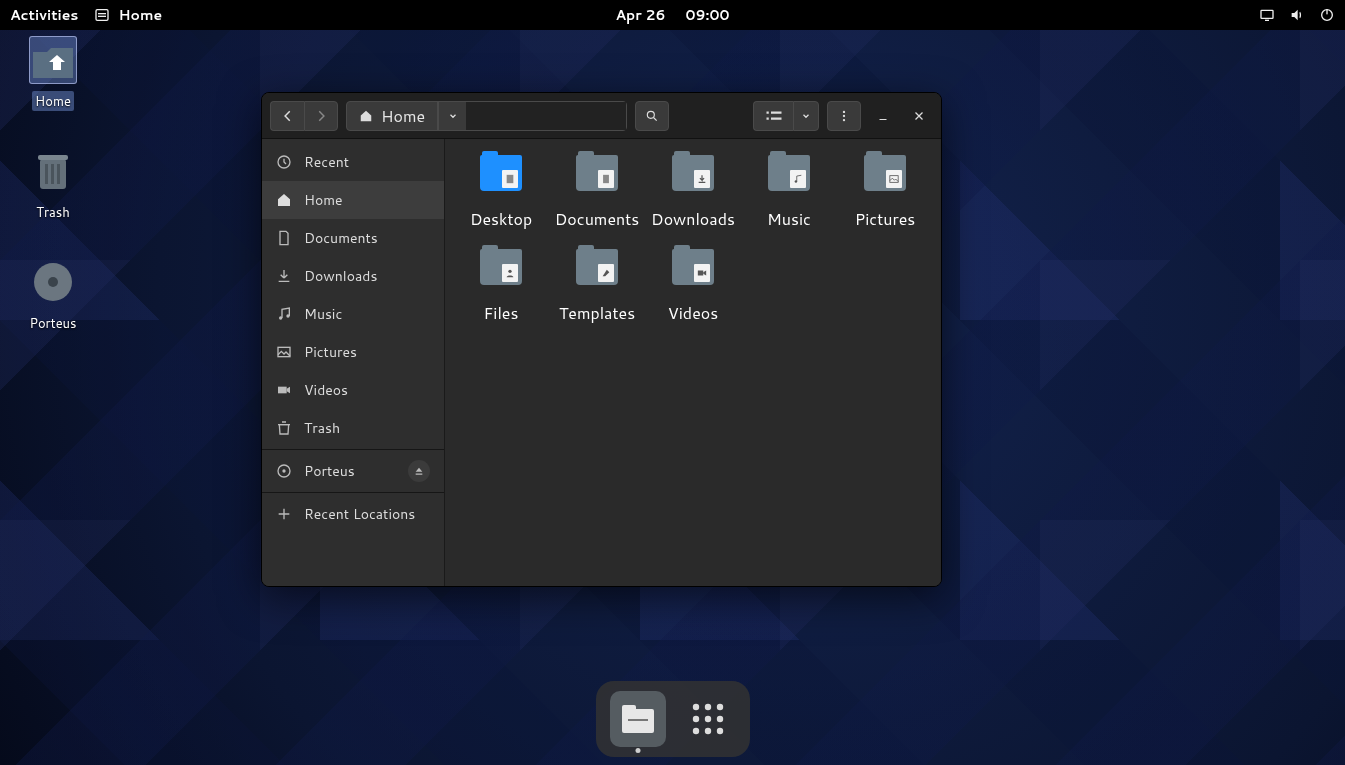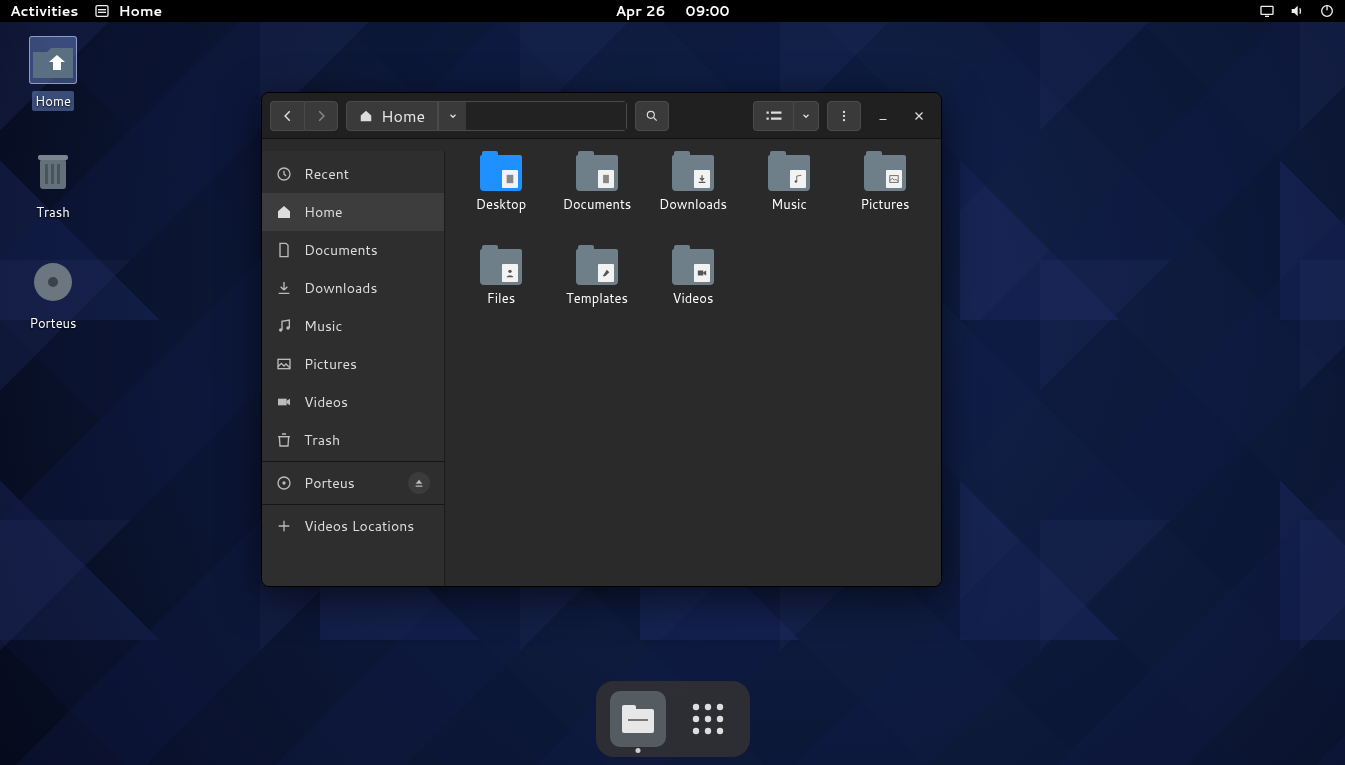--- a/index.html
+++ b/index.html
@@ -10,21 +10,21 @@
   .wallpaper {
     position: absolute; inset: 0;
     background:
       linear-gradient(135deg, rgba(30,40,90,0.35) 0 25%, transparent 25% 50%, rgba(15,25,70,0.35) 50% 75%, transparent 75%) 0 0/260px 260px,
       linear-gradient(45deg, rgba(40,55,130,0.25) 0 25%, transparent 25% 50%, rgba(10,20,55,0.35) 50% 75%, transparent 75%) 0 0/320px 320px,
       radial-gradient(circle at 60% 40%, #13234e 0%, #0b1531 70%, #050a1b 100%);
   }
 
   
   .topbar {
-    position: absolute; top: 0; left: 0; right: 0; height: 22px;
+    position: absolute; top: 0; left: 0; right: 0; height: 30px;
     background: #000; display: flex; align-items: center;
     color: #fff; font-weight: 600; font-size: 14px;
     padding: 0 10px;
   }
   .topbar .left { display: flex; align-items: center; gap: 16px; }
   .topbar .appmenu { display: inline-flex; align-items: center; gap: 8px; }
   .topbar .center { position: absolute; left: 50%; transform: translateX(-50%); display: flex; gap: 20px; }
   .topbar .right { margin-left: auto; display: flex; align-items: center; gap: 14px; }
   .topbar .icon { width: 16px; height: 16px; fill: #eee; }
 
@@ -58,36 +58,36 @@
   .hgroup .hbtn:first-child { border-radius: 4px 0 0 4px; }
   .hgroup .hbtn:last-child { border-radius: 0 4px 4px 0; border-right-width:1px; }
   .pathbar { display:inline-flex; align-items:center; background:#3a3a3a; border:1px solid #4a4a4a; border-radius:4px; height:30px; }
   .pathbar .seg { padding: 0 12px; display:flex; align-items:center; gap:8px; height:100%; }
   .pathbar .seg.home { border-right:1px solid #4a4a4a; }
   .pathbar .arrow { width:28px; display:flex; align-items:center; justify-content:center; border-left:1px solid #4a4a4a; height:100%; }
   .pathbar .entry { width: 160px; height:100%; background: #222; border:none; }
   .spacer { flex: 1; }
 
   .fm-body { flex:1; display:flex; }
-  .fm-sidebar { width: 187px; background: #2e2e2e; border-right:1px solid #1a1a1a; overflow:auto; padding-top: 4px; margin-top: 12px; }
+  .fm-sidebar { width: 187px; background: #2e2e2e; border-right:1px solid #1a1a1a; overflow:auto; padding-top: 4px; }
   .sb-item { display:flex; align-items:center; gap:12px; height:38px; padding: 0 14px; color:#ddd; font-size:14px; cursor:pointer; }
   .sb-item.active { background:#3d3d3d; }
   .sb-item .ico { width:16px; height:16px; fill:#bbb; flex-shrink:0; }
   .sb-sep { height:1px; background:#161616; margin: 2px 0; }
   .sb-item .eject { margin-left:auto; width:22px; height:22px; border-radius:11px; background:#3b3b3b; display:flex; align-items:center; justify-content:center; }
 
   .fm-main { flex:1; background:#2a2a2a; padding: 14px 8px; }
   .icon-grid { display:grid; grid-template-columns: repeat(5, 96px); grid-auto-rows: 92px; gap: 2px 0; justify-content:start; }
   .gfile { display:flex; flex-direction:column; align-items:center; justify-content:flex-start; cursor:pointer; }
   .gfile .thumb { width:42px; height:36px; position:relative; margin-top:2px; }
   .gfile .thumb .folder-back { position:absolute; inset:0; background:#6e7f8a; border-radius:2px 2px 4px 4px; }
   .gfile .thumb .folder-tab { position:absolute; top:-4px; left:2px; width:16px; height:8px; background:#6e7f8a; border-radius:2px 2px 0 0; }
   .gfile .thumb .emblem { position:absolute; right:4px; bottom:3px; width:16px; height:18px; background:#f3f3f3; border-radius:1px; display:flex; align-items:center; justify-content:center; }
   .gfile.selected .thumb .folder-back, .gfile.selected .thumb .folder-tab { background:#1e90ff; }
-  .gfile .fname { margin-top:4px; font-size:13px; color:#fff; }
+  .gfile .fname { margin-top:16px; font-size:16px; color:#fff; }
   .emb-svg { width:10px; height:10px; fill:#555; }
 
   
   .dock {
     position:absolute; bottom: 8px; left:50%; transform:translateX(-50%);
     background: rgba(50,50,50,0.85); border-radius: 18px;
     padding: 10px 14px; display:flex; gap: 14px; align-items:center;
   }
   .dock .dapp { width:56px; height:56px; border-radius:10px; display:flex; align-items:center; justify-content:center; background:#555c61; position:relative; cursor:pointer; }
   .dock .dapp.grid { background:transparent; }
@@ -301,21 +301,21 @@
             <svg width="10" height="10" viewBox="0 0 24 24">
               <path d="M4 14L12 4l8 10H4zm0 4h16v3H4z" fill="#bbb"></path>
             </svg>
           </span>
         </div>
       <div class="sb-sep"></div>
       <div class="sb-item">
           <svg class="ico" viewBox="0 0 24 24">
             <path d="M12 4v16M4 12h16" stroke="#bbb" stroke-width="2"></path>
           </svg>
-          <span>Videos Locations</span>
+          <span>Recent Locations</span>
         </div>
     </div>
 
     <div class="fm-main">
       <div class="icon-grid">
         <div class="gfile selected">
           <div class="thumb">
               <div class="folder-tab"></div>
               <div class="folder-back"></div>
               <div class="emblem">

